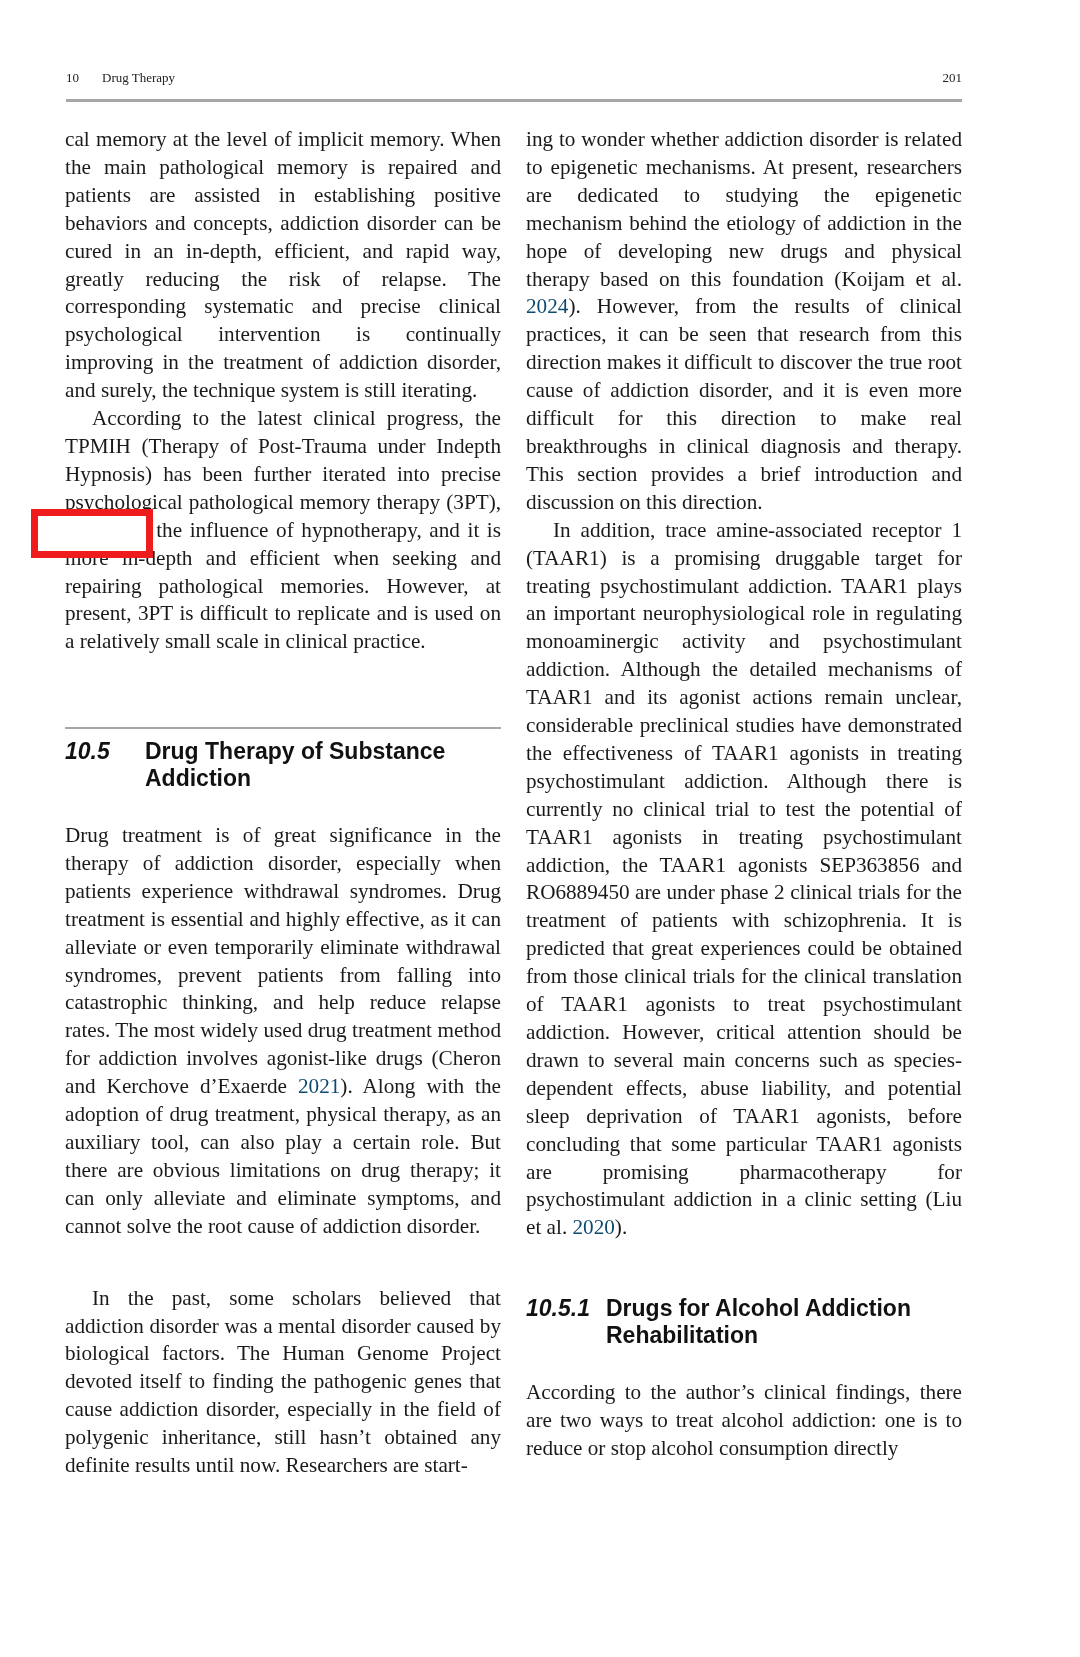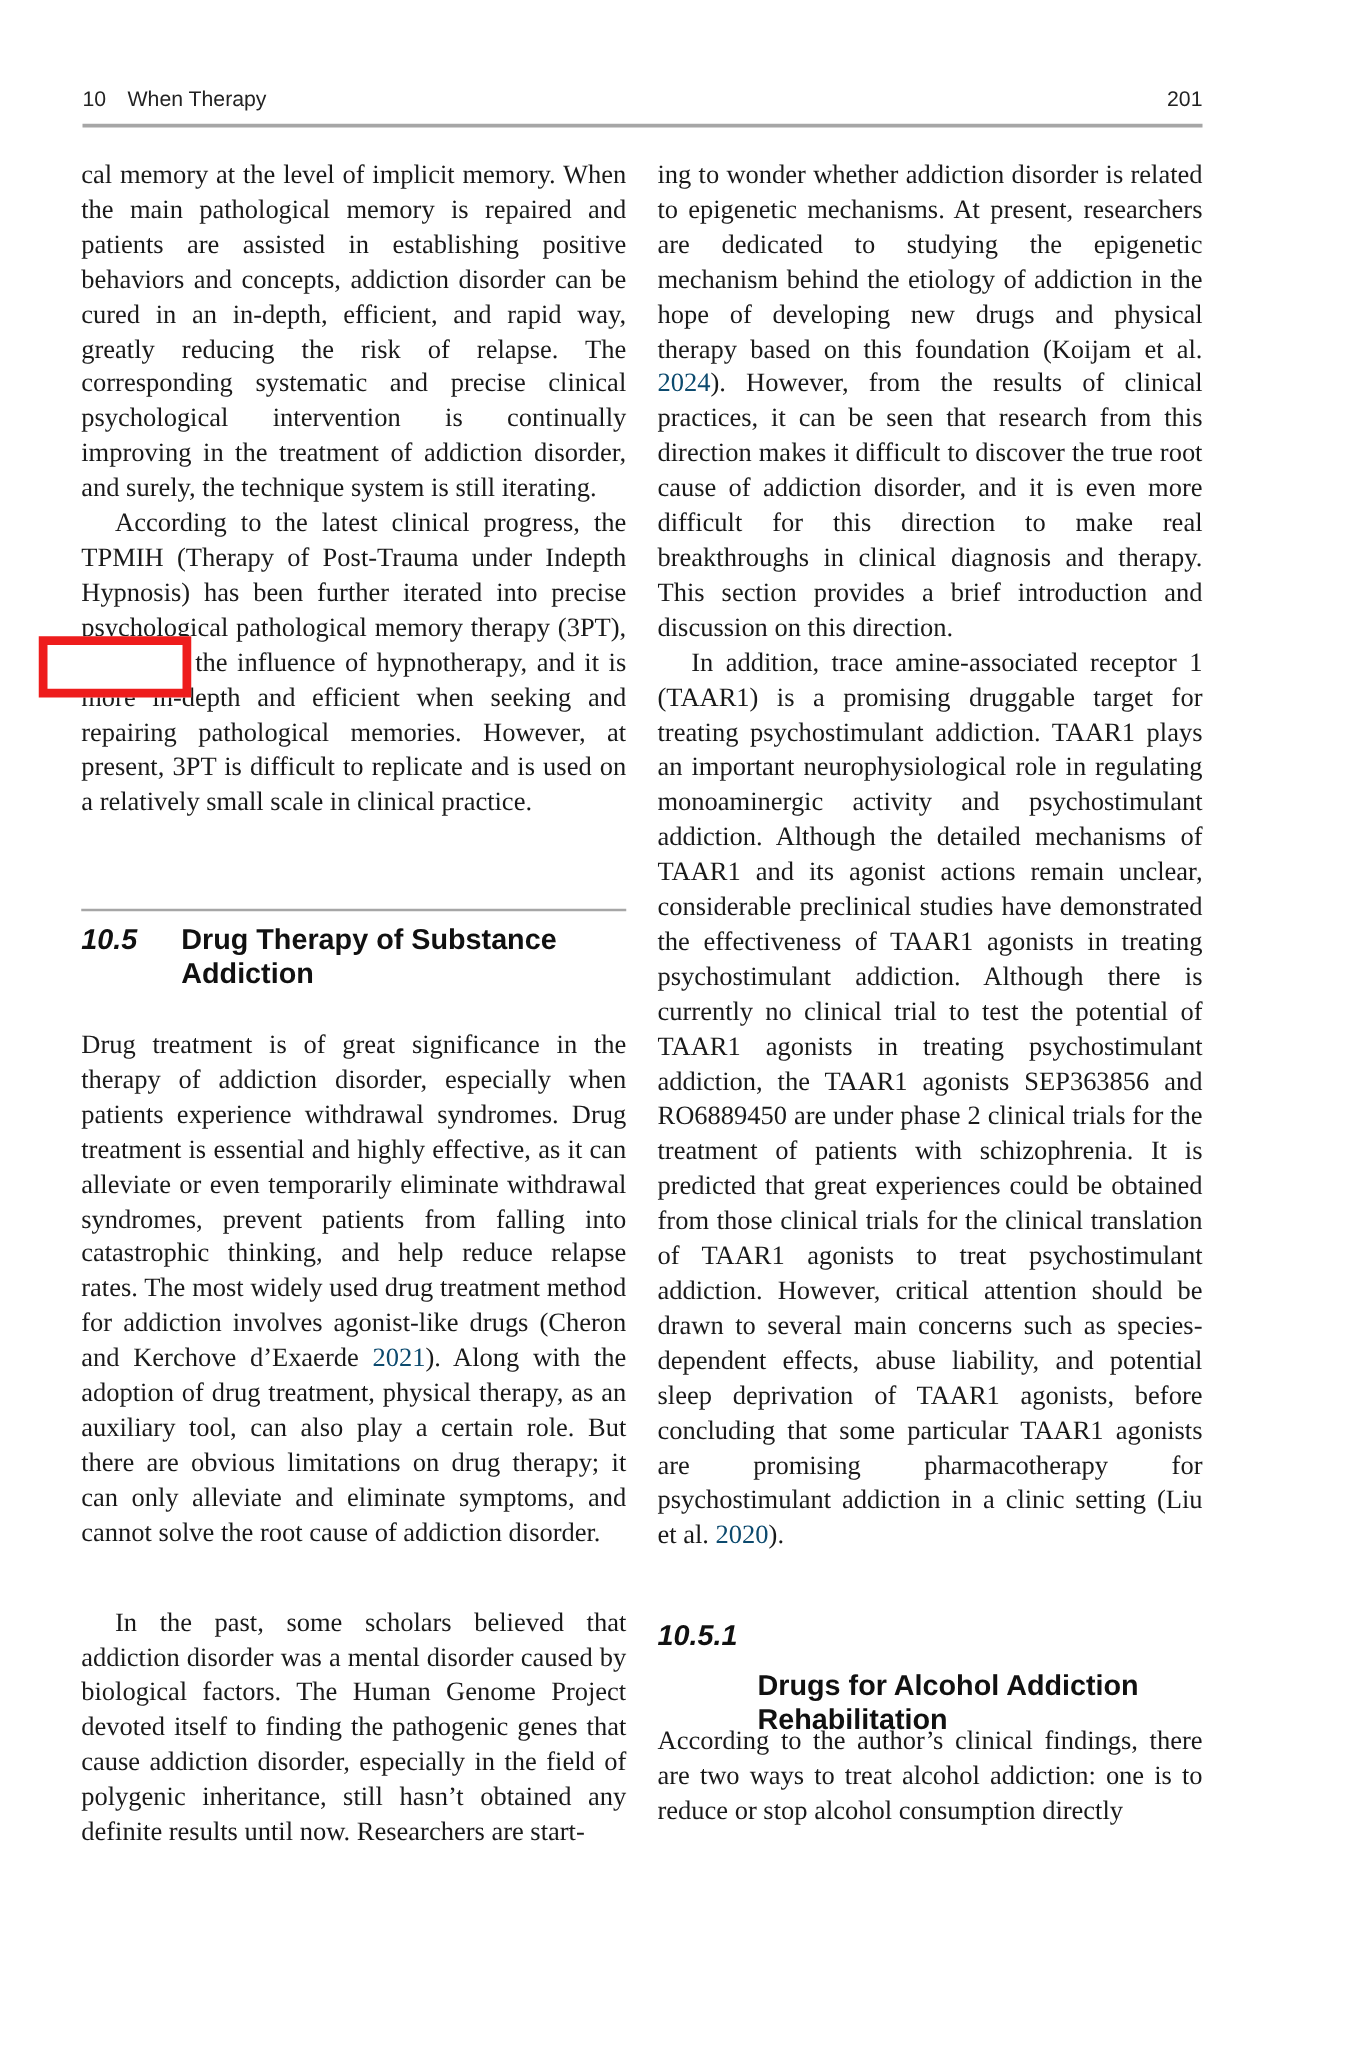--- a/index.html
+++ b/index.html
@@ -1,20 +1,20 @@
 <!DOCTYPE html>
 <html><head>
 <meta charset="utf-8">
 <style>
   html, body { margin: 0; padding: 0; background: #ffffff; }
   body { width: 1080px; height: 1657px; position: relative; overflow: hidden; }
   .page { position: absolute; left: 0; top: 0; width: 1080px; height: 1657px; }
   .running-head {
     position: absolute; left: 66px; top: 70px; width: 896px; height: 24px;
-    font-family: Liberation Sans, sans-serif; font-size: 17px; color: #222;
+    font-family: Liberation Serif, serif; font-size: 13px; color: #222;
   }
   .running-head .chap-num { position: absolute; left: 0; top: 0; }
   .running-head .chap-title { position: absolute; left: 36px; top: 0; }
   .running-head .page-num { position: absolute; right: 0; top: 0; }
   .head-rule { position: absolute; left: 66px; top: 99px; width: 896px; height: 3px; background: #a6a6a6; }
 
   .col { position: absolute; width: 436px;
     font-family: "Liberation Serif", "DejaVu Serif", serif; font-size: 21.2px; line-height: 27.9px; color: #1a1a1a; }
   .col-left { left: 65px; top: 126px; }
   .col-right { left: 526px; top: 126px; }
@@ -25,42 +25,42 @@
   .section-rule { position: absolute; left: 65px; top: 727px; width: 436px; height: 2px; background: #a6a6a6; }
   .sec-head {
     position: absolute; font-family: "Liberation Sans", "DejaVu Sans", sans-serif;
     font-weight: bold; font-size: 23px; line-height: 27px; color: #111;
   }
   .sec-head .num { position: absolute; left: 0; top: 0; font-style: italic; }
   .sec-head .title { position: absolute; top: 0; }
   .sec-105 { left: 65px; top: 738px; width: 436px; height: 56px; }
   .sec-105 .title { left: 80px; width: 356px; }
   .sec-1051 { left: 526px; top: 1295px; width: 436px; height: 56px; }
-  .sec-1051 .title { left: 80px; width: 356px; margin-top: 40px; }
+  .sec-1051 .title { left: 80px; width: 356px; }
 
   .block { position: absolute; width: 436px;
     font-family: "Liberation Serif", "DejaVu Serif", serif; font-size: 21.2px; line-height: 27.9px; color: #1a1a1a; }
   .block p { margin: 0; text-align: justify; }
   .block p.indent { text-indent: 27px; margin-top: 44px; }
   .left-lower { left: 65px; top: 822px; }
   .right-lower { left: 526px; top: 1379px; }
 
   .highlight-box {
     position: absolute; left: 31px; top: 509px; width: 108px; height: 35px;
     border: 7px solid #ee1c1c; background: #ffffff;
   }
 </style>
 </head>
 <body>
 
 <div class="page">
 
   <div class="running-head">
     <span class="chap-num">10</span>
-    <span class="chap-title">When Therapy</span>
+    <span class="chap-title">Drug Therapy</span>
     <span class="page-num">201</span>
   </div>
   <div class="head-rule"></div>
 
   <div class="col col-left">
     <p>cal memory at the level of implicit memory. When the main pathological memory is repaired and patients are assisted in establishing positive behaviors and concepts, addiction disorder can be cured in an in-depth, efficient, and rapid way, greatly reducing the risk of relapse. The corresponding systematic and precise clinical psychological intervention is continually improving in the treatment of addiction disorder, and surely, the technique system is still iterating.</p>
     <p class="indent">According to the latest clinical progress, the TPMIH (Therapy of Post-Trauma under Indepth Hypnosis) has been further iterated into precise psychological pathological memory therapy (3PT), excluding the influence of hypnotherapy, and it is more in-depth and efficient when seeking and repairing pathological memories. However, at present, 3PT is difficult to replicate and is used on a relatively small scale in clinical practice.</p>
   </div>
 
   <div class="section-rule"></div>

